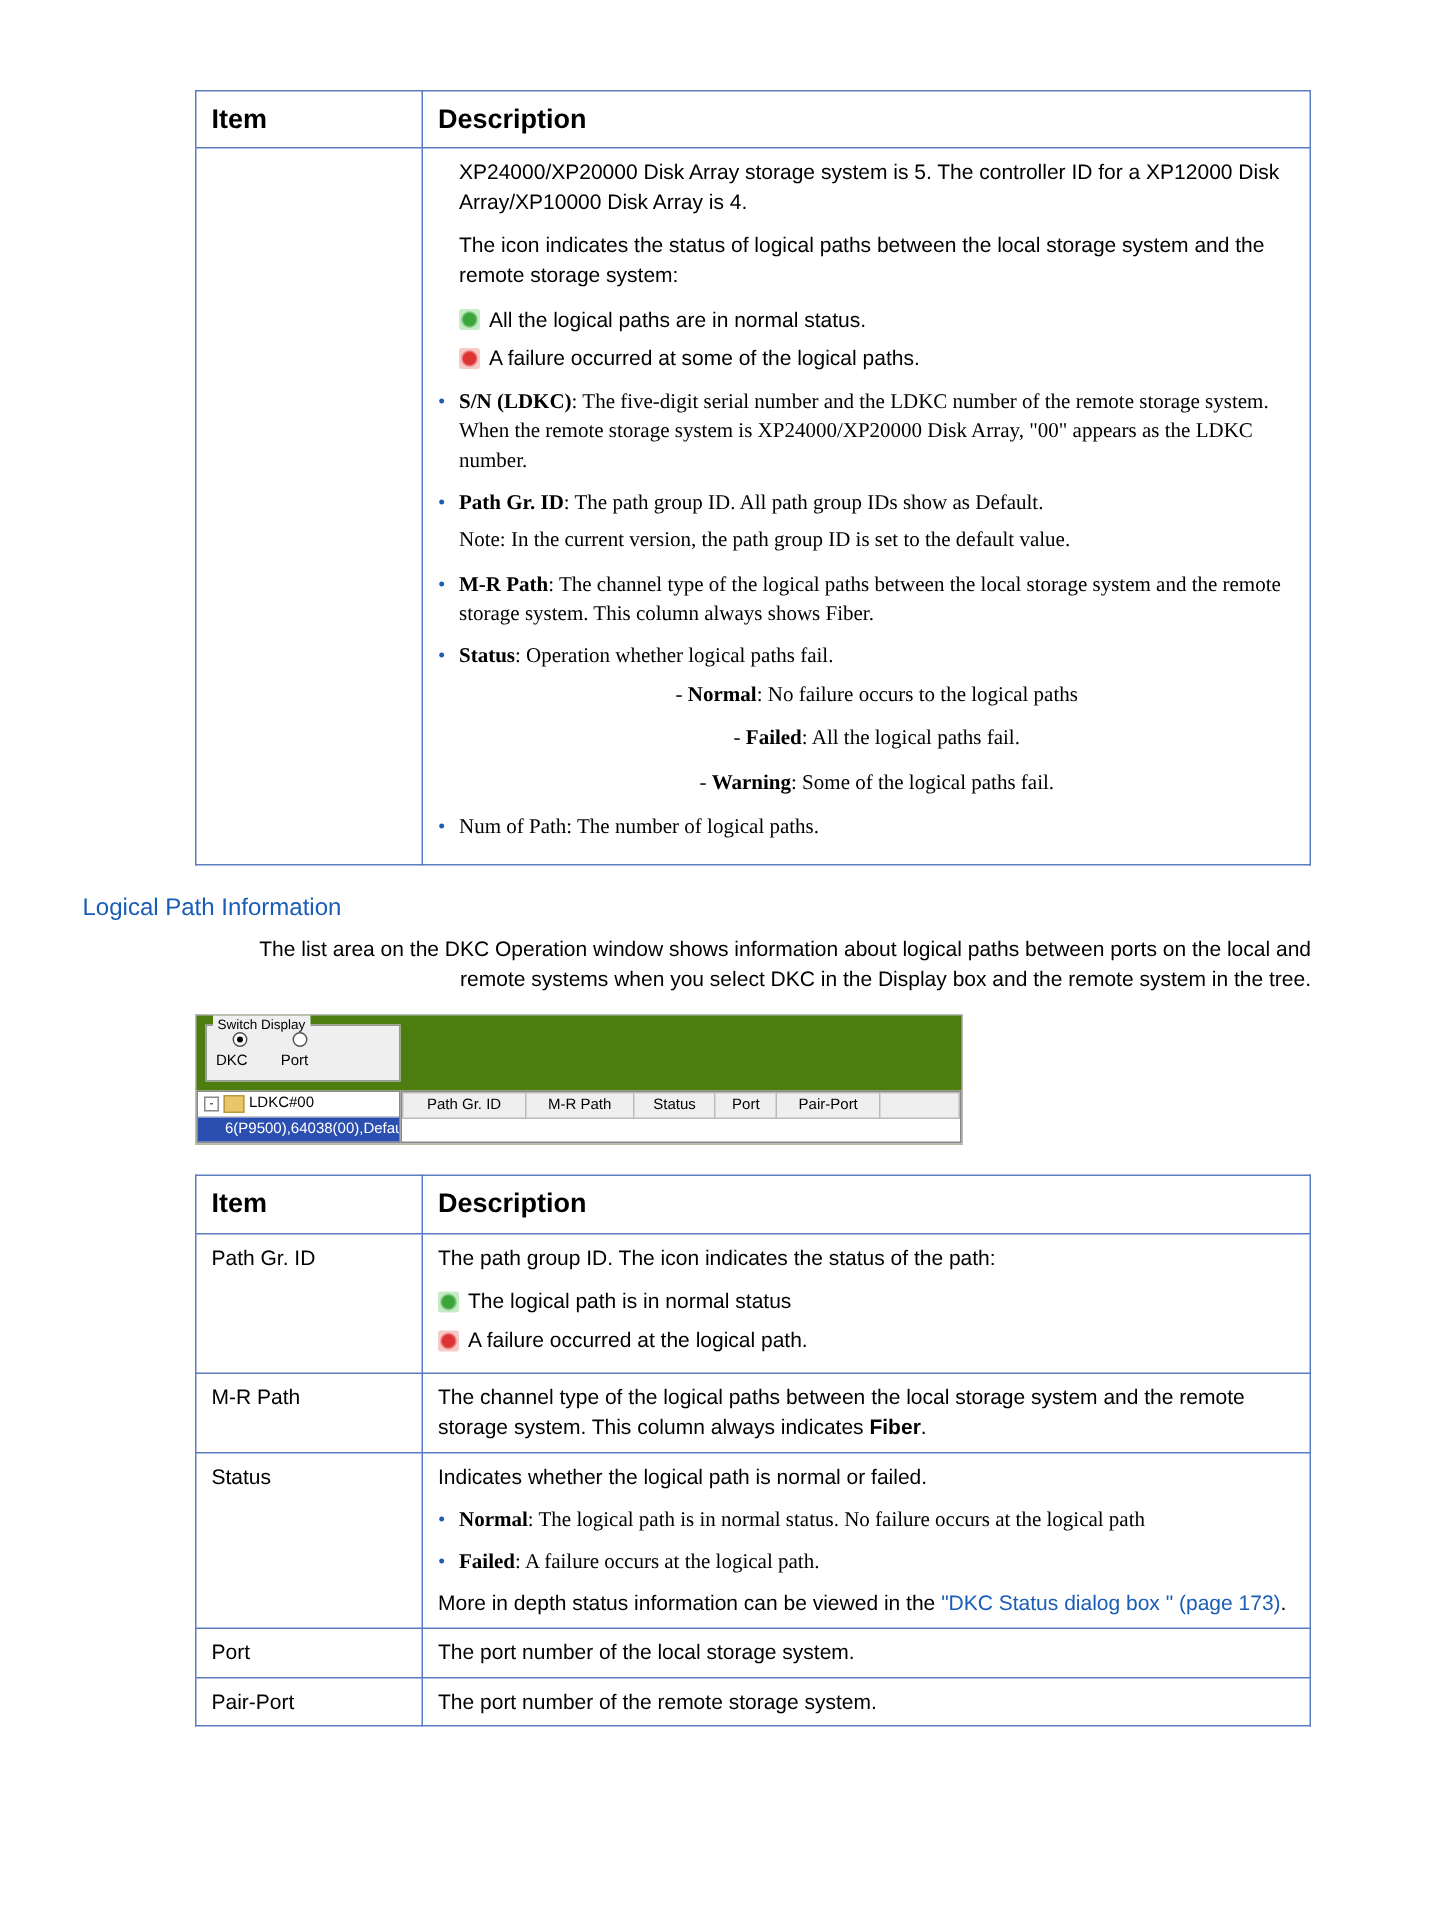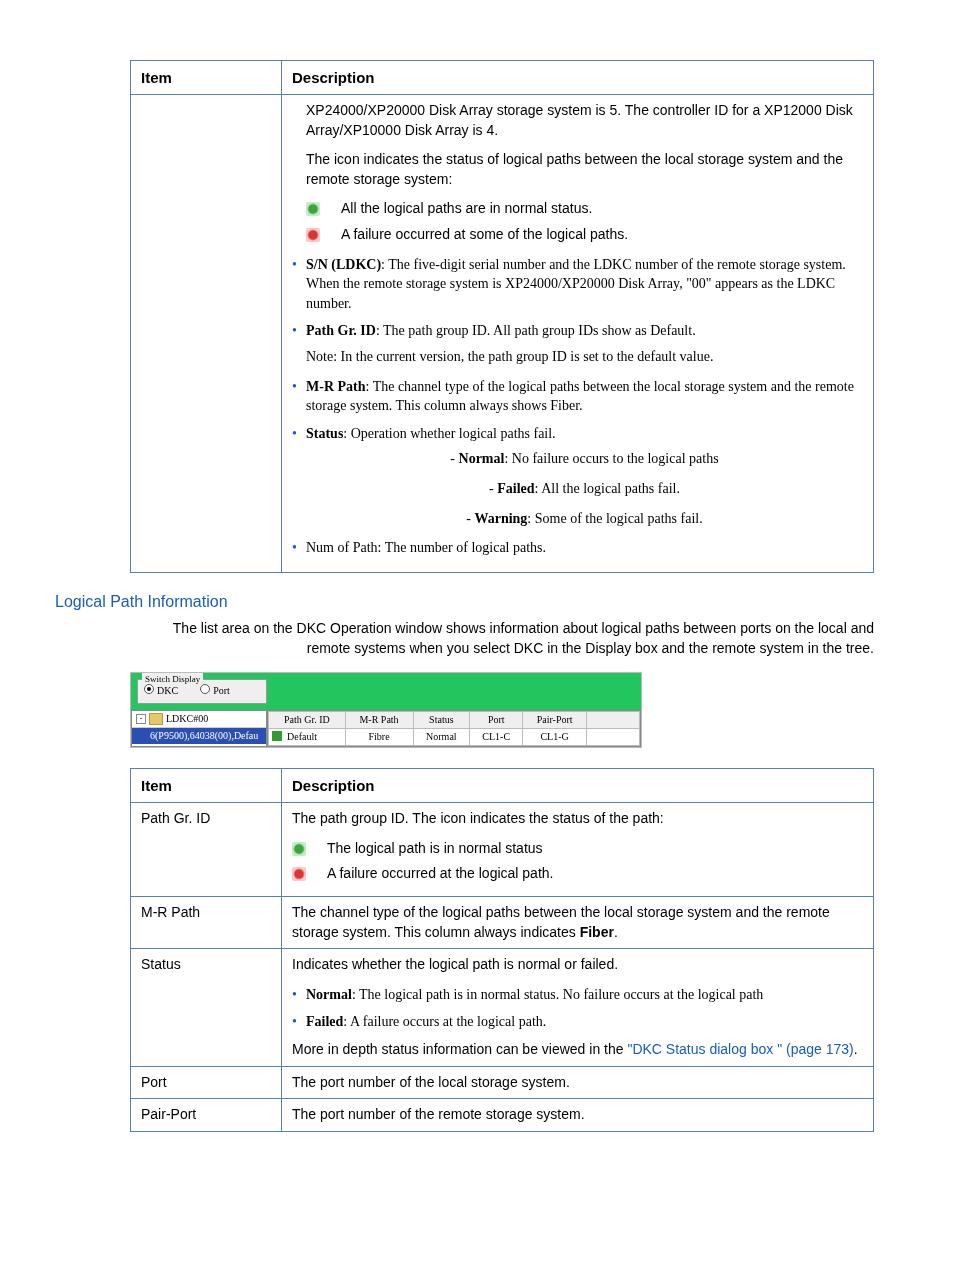--- a/index.html
+++ b/index.html
@@ -20,21 +20,21 @@
     width: calc(100% - 75px);
   }
   .doc-table th, .doc-table td {
     border: 1px solid #5a7cc0;
     padding: 6px 10px;
     vertical-align: top;
     text-align: left;
   }
   .doc-table th {
     font-weight: bold;
-    font-size: 15px;
+    font-size: 18px;
     margin-left: 47px;
   }
   .doc-table .col-item { width: 130px; }
   ul.bullets {
     list-style: none;
     padding-left: 0;
     margin: 0;
     font-family: Liberation Serif, serif;
   }
   ul.bullets > li {
@@ -44,60 +44,60 @@
   }
   ul.bullets > li::before {
     content: "•";
     position: absolute;
     left: 0;
     color: #1a5db6;
     font-size: 14px;
     top: 0;
   }
   .para { margin: 0 0 10px 0; }
-  .status-line { margin: 6px 0; display:flex; align-items:center; gap:21px;}
+  .status-line { margin: 6px 0; display:flex; align-items:center; gap:6px;}
   .sub { margin-left: 0px; text-align: center; }
   h2.section {
     color: #1a5db6;
     font-weight: normal;
     font-size: 16px;
     margin: 18px 0 6px 0;
   }
   .section-intro {
     margin: 0 0 14px 75px;
     text-align: right;
   }
   .screenshot-box {
     margin: 0 0 20px 75px;
     width: 510px;
     border: 1px solid #bbb;
-    background: #22c55e;
+    background: #4d7c0f;
     font-size: 10px;
-    font-family: Liberation Serif, serif;
+    font-family: Liberation Sans, sans-serif;
     color: #000;
   }
   .switch-display {
     border: 1px solid #999;
     margin: 6px;
     padding: 4px 6px 5px 6px;
     position: relative;
     width: 116px;
     background:#efefef;
     display:flex;
     gap:22px;
   }
   .switch-display .legend {
     position:absolute;
     top:-7px;
     left:4px;
     background:#efefef;
     padding:0 3px;
     font-size:9px;
   }
-  .radio { display:flex; align-items:flex-start; gap:3px;}
+  .radio { display:flex; align-items:flex-end; gap:3px;flex-direction:column;}
   .radio .dot{
     width:8px;height:8px;border:1px solid #555;border-radius:50%;display:inline-block;background:#fff;position:relative;
   }
   .radio .dot.sel::after{
     content:"";position:absolute;width:4px;height:4px;background:#000;border-radius:50%;top:2px;left:2px;
   }
   .ss-row{display:flex;}
   .tree-pane{
     width:134px;border:1px solid #888;background:#fff;font-size:10px;
   }
@@ -202,28 +202,20 @@
       <table>
         <tbody>
             <tr>
           <th>Path Gr. ID</th>
           <th>M-R Path</th>
           <th>Status</th>
           <th>Port</th>
           <th>Pair-Port</th>
           <th style="width:40px"></th>
         </tr>
-        <tr>
-          <td class="first">Default</td>
-          <td>Fibre</td>
-          <td>Normal</td>
-          <td>CL1-C</td>
-          <td>CL1-G</td>
-          <td></td>
-        </tr>
       </tbody>
         </table>
     </div>
   </div>
 </div>
 
 <table class="doc-table">
   <thead>
     <tr>
       <th class="col-item">Item</th>

